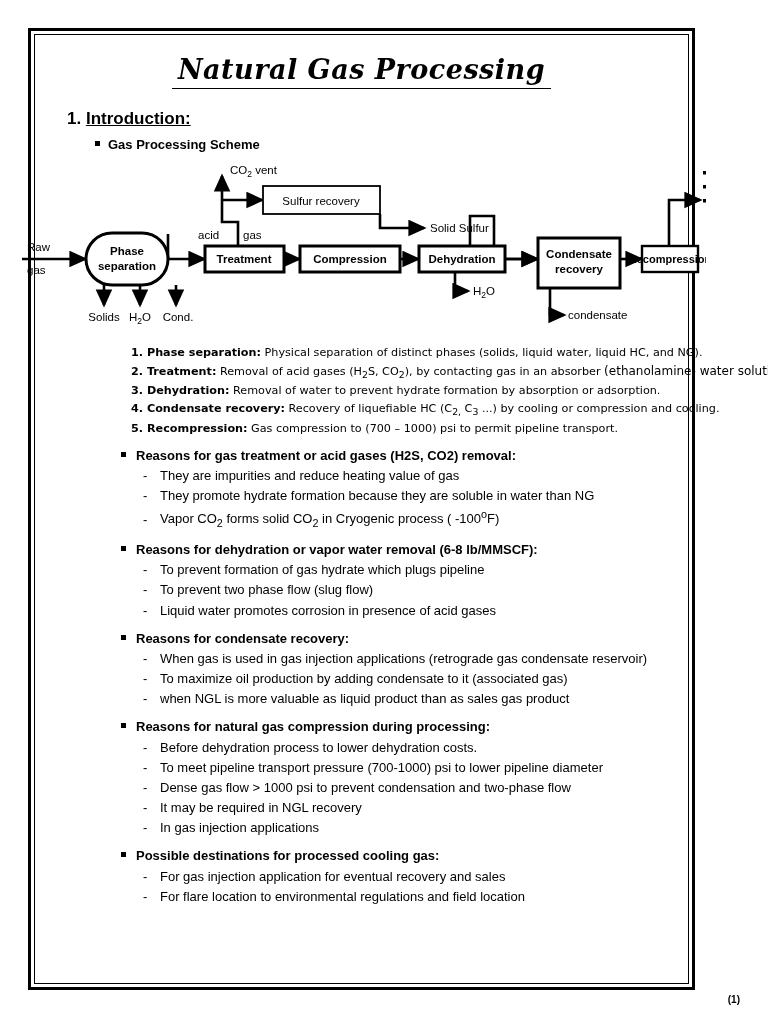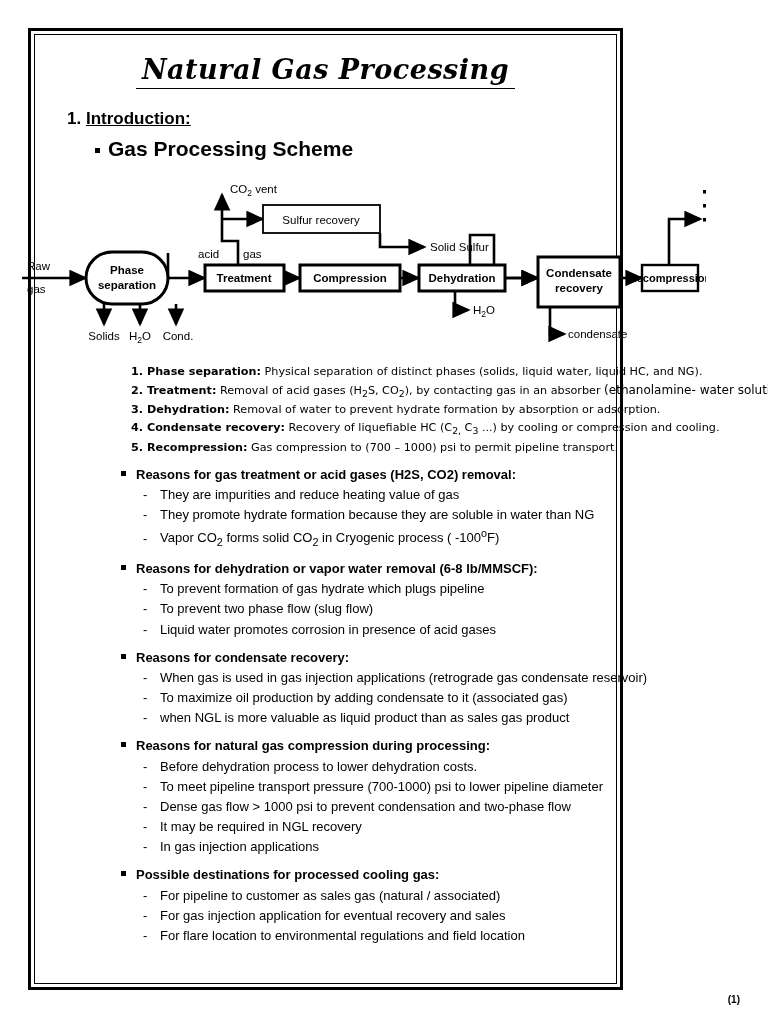--- a/index.html
+++ b/index.html
@@ -14,21 +14,21 @@
     font-family: "Liberation Sans", sans-serif;
     color: #000;
     overflow: hidden;
   }
 
   
   #page-frame {
     position: absolute;
     left: 28px;
     top: 28px;
-    width: 595px;
+    width: 667px;
     height: 962px;
     border: 3px solid #000;
     box-sizing: border-box;
     background: #fff;
   }
   #page-frame-inner {
     position: absolute;
     left: 3px;
     top: 3px;
     right: 3px;
@@ -61,22 +61,22 @@
 
   
   .sec-num {
     margin: 20px 0 8px 36px;
     font-size: 17px;
     font-weight: bold;
   }
   .sec-num .u { text-decoration: underline; }
 
   .sub-head {
-    margin: 7px 0 16px 64px;
-    font-size: 21px;
+    margin: 7px 0 6px 64px;
+    font-size: 13px;
     font-weight: bold;
   }
   .sq-bullet {
     display: inline-block;
     width: 5px;
     height: 5px;
     background: #000;
     vertical-align: 3px;
     margin-right: 8px;
   }
@@ -350,21 +350,20 @@
         <div class="dash-item"><span class="d">-</span><span>It may be required in NGL recovery</span></div>
         <div class="dash-item"><span class="d">-</span><span>In gas injection applications</span></div>
       </div>
     </div>
 
     <div class="blk">
       <div class="blk-head">
         <span class="sq-bullet"></span><span>Possible destinations for processed cooling gas:</span>
       </div>
       <div class="dash-list">
-        <div class="dash-item"><span class="d">-</span><span>For pipeline to customer as sales gas (natural / associated)</span></div>
         <div class="dash-item"><span class="d">-</span><span>For gas injection application for eventual recovery and sales</span></div>
         <div class="dash-item"><span class="d">-</span><span>For flare location to environmental regulations and field location</span></div>
       </div>
     </div>
 
   </div>
 </div>
 
 <div id="page-number">(1)</div>
 

